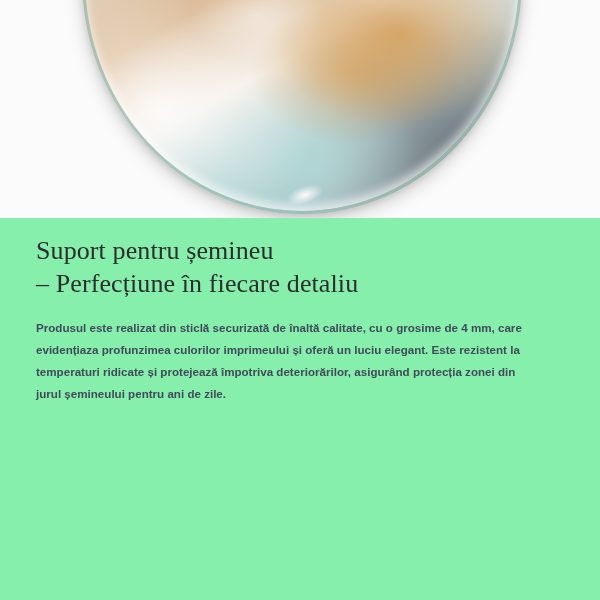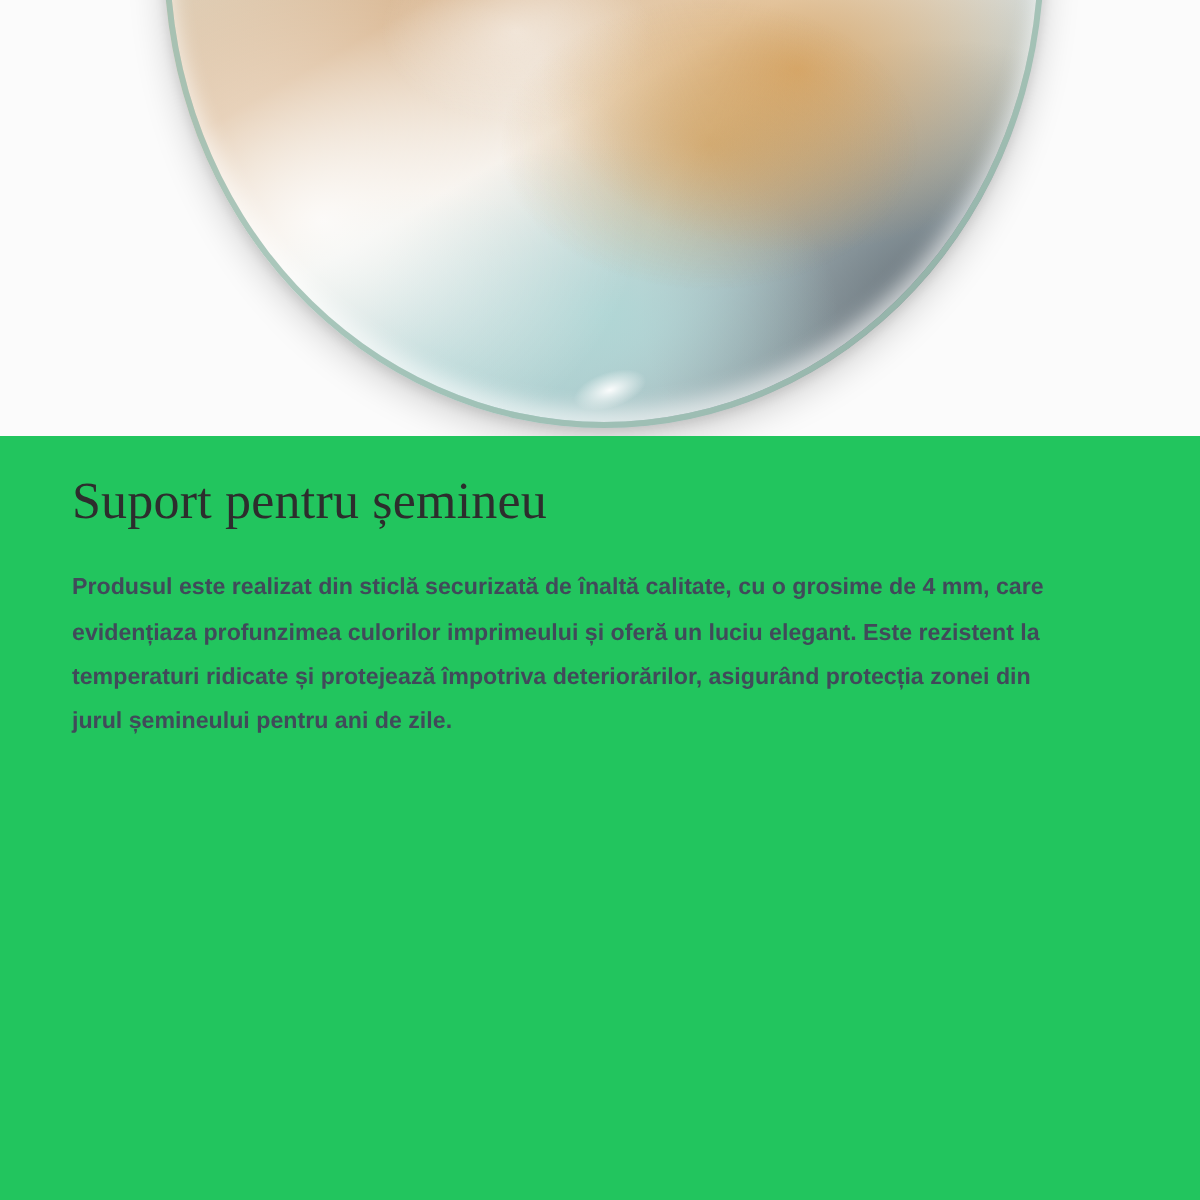--- a/index.html
+++ b/index.html
@@ -5,21 +5,21 @@
   * { box-sizing: border-box; margin: 0; padding: 0; }
   html, body {
     width: 600px; height: 600px;
     background: #ffffff;
     font-family: "Liberation Sans", sans-serif;
     overflow: hidden;
   }
   .page {
     position: relative;
     width: 600px; height: 600px;
-    background: #22c55e;
+    background: #86efac;
     overflow: hidden;
   }
 
   
   .hero {
     position: absolute;
     left: 0; top: 0;
     width: 600px; height: 218px;
     overflow: hidden;
     background: #fbfbfb;
@@ -92,17 +92,18 @@
 
   <div class="hero">
     <div class="hero-plate"></div>
     <div class="hero-rim"></div>
     <div class="hero-glint"></div>
   </div>
 
   <div class="content">
     <h1 class="headline">
       <span>Suport pentru șemineu</span>
+      <span class="line2">– Perfecțiune în fiecare detaliu</span>
     </h1>
     <p class="paragraph">Produsul este realizat din sticlă securizată de înaltă calitate, cu o grosime de 4 mm, care eviden­țiaza profunzimea culorilor imprimeului și oferă un luciu elegant. Este rezistent la temperaturi ridicate și protejează împotriva deteriorărilor, asigurând protecția zonei din jurul șemineului pentru ani de zile.</p>
   </div>
 
 </div>
 
 </body></html>

